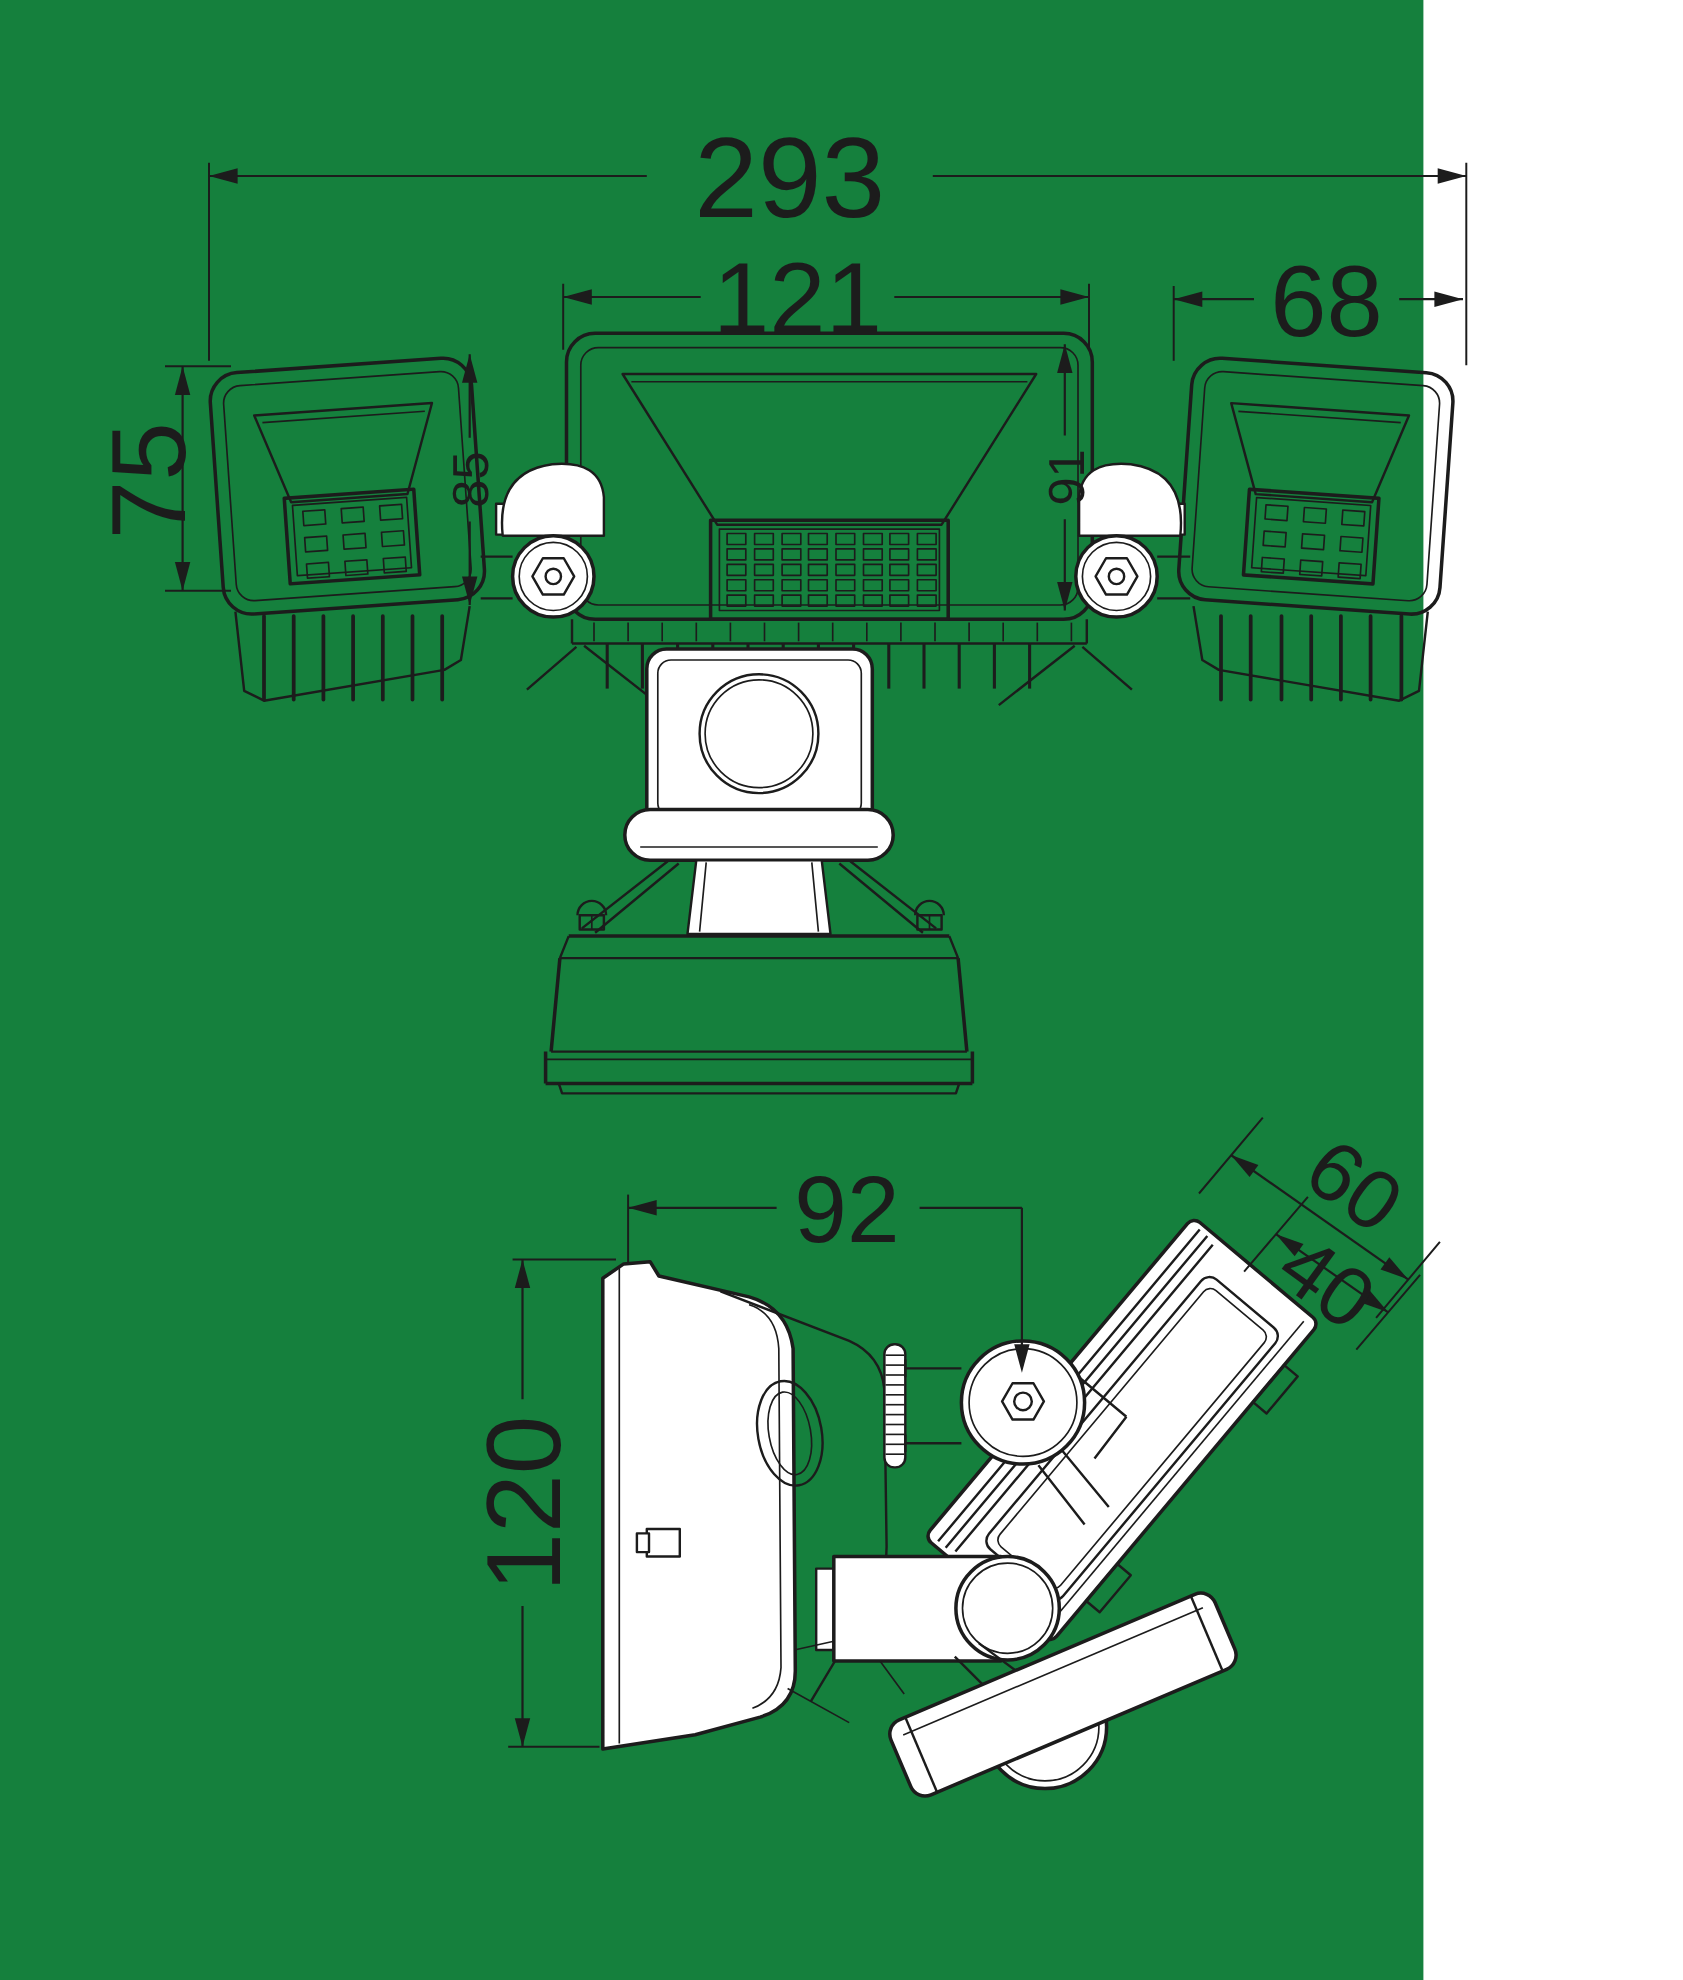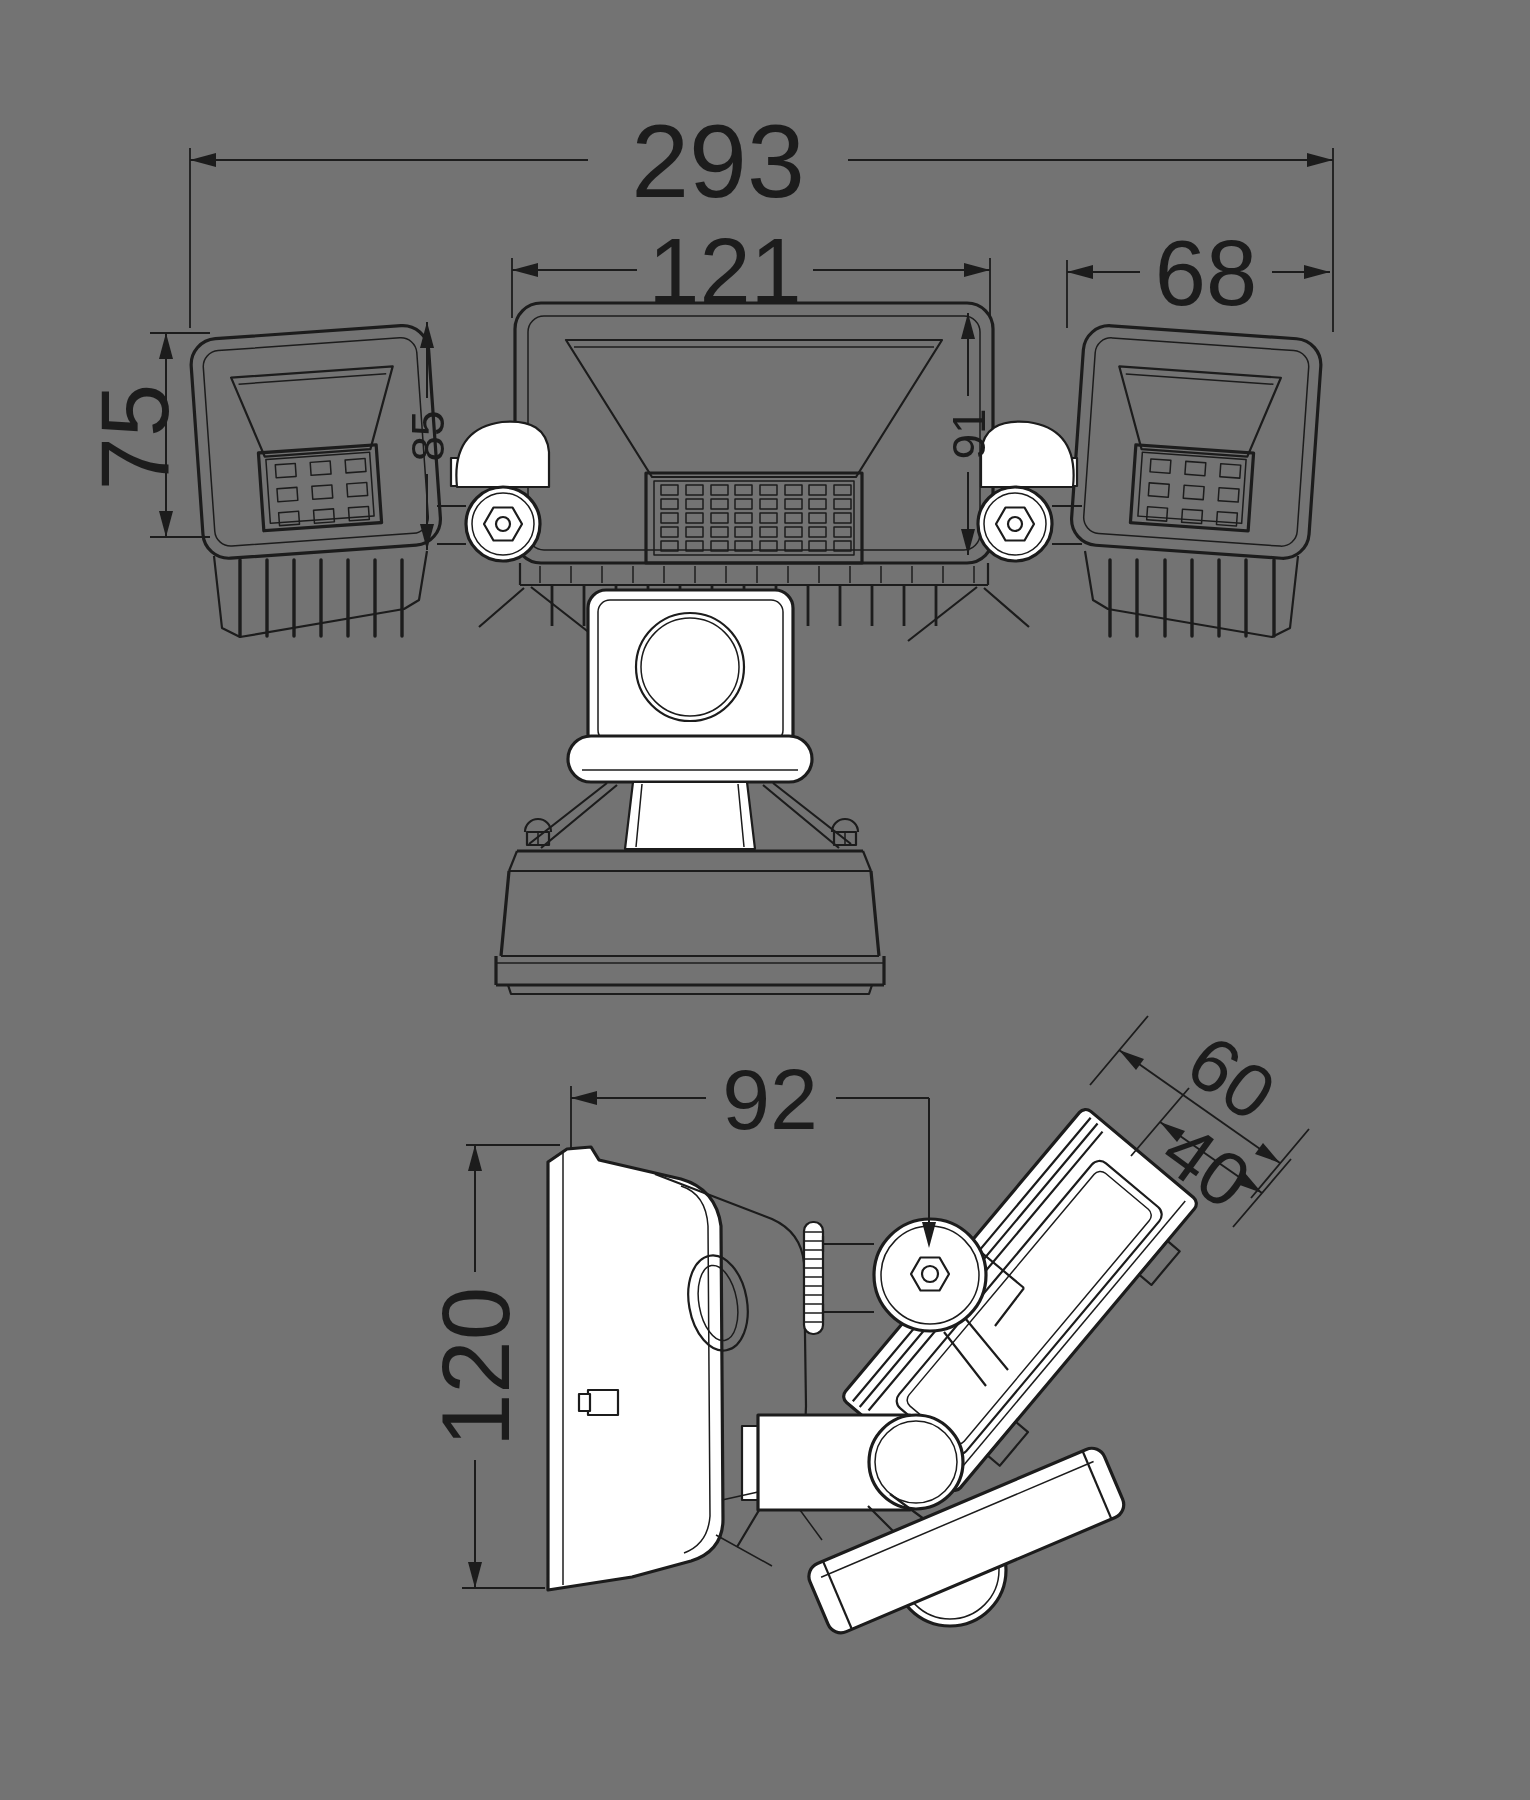--- a/index.html
+++ b/index.html
@@ -1,16 +1,16 @@
 <!DOCTYPE html>
 <html><head>
 <meta charset="utf-8">
 <style>
   html,body{margin:0;padding:0;background:#ffffff;}
-  .page{width:1530px;height:1800px;background:#737373;position:relative;font-family:"Liberation Sans",sans-serif;}
+  .page{width:1294px;height:1800px;background:#15803d;position:relative;font-family:"Liberation Sans",sans-serif;}
   svg{display:block;}
   
   path,rect,line,circle,ellipse,polygon,polyline{stroke:#1c1c1c;fill:none;stroke-linejoin:round;}
   .s3{stroke-width:3.2;}
   .s2{stroke-width:2.2;}
   .t{stroke-width:1.5;}
   .p{stroke-width:3.4;stroke-linecap:round;}
   .p2{stroke-width:2.8;}
   .w{fill:#ffffff;}
   .dim{stroke-width:2;}

